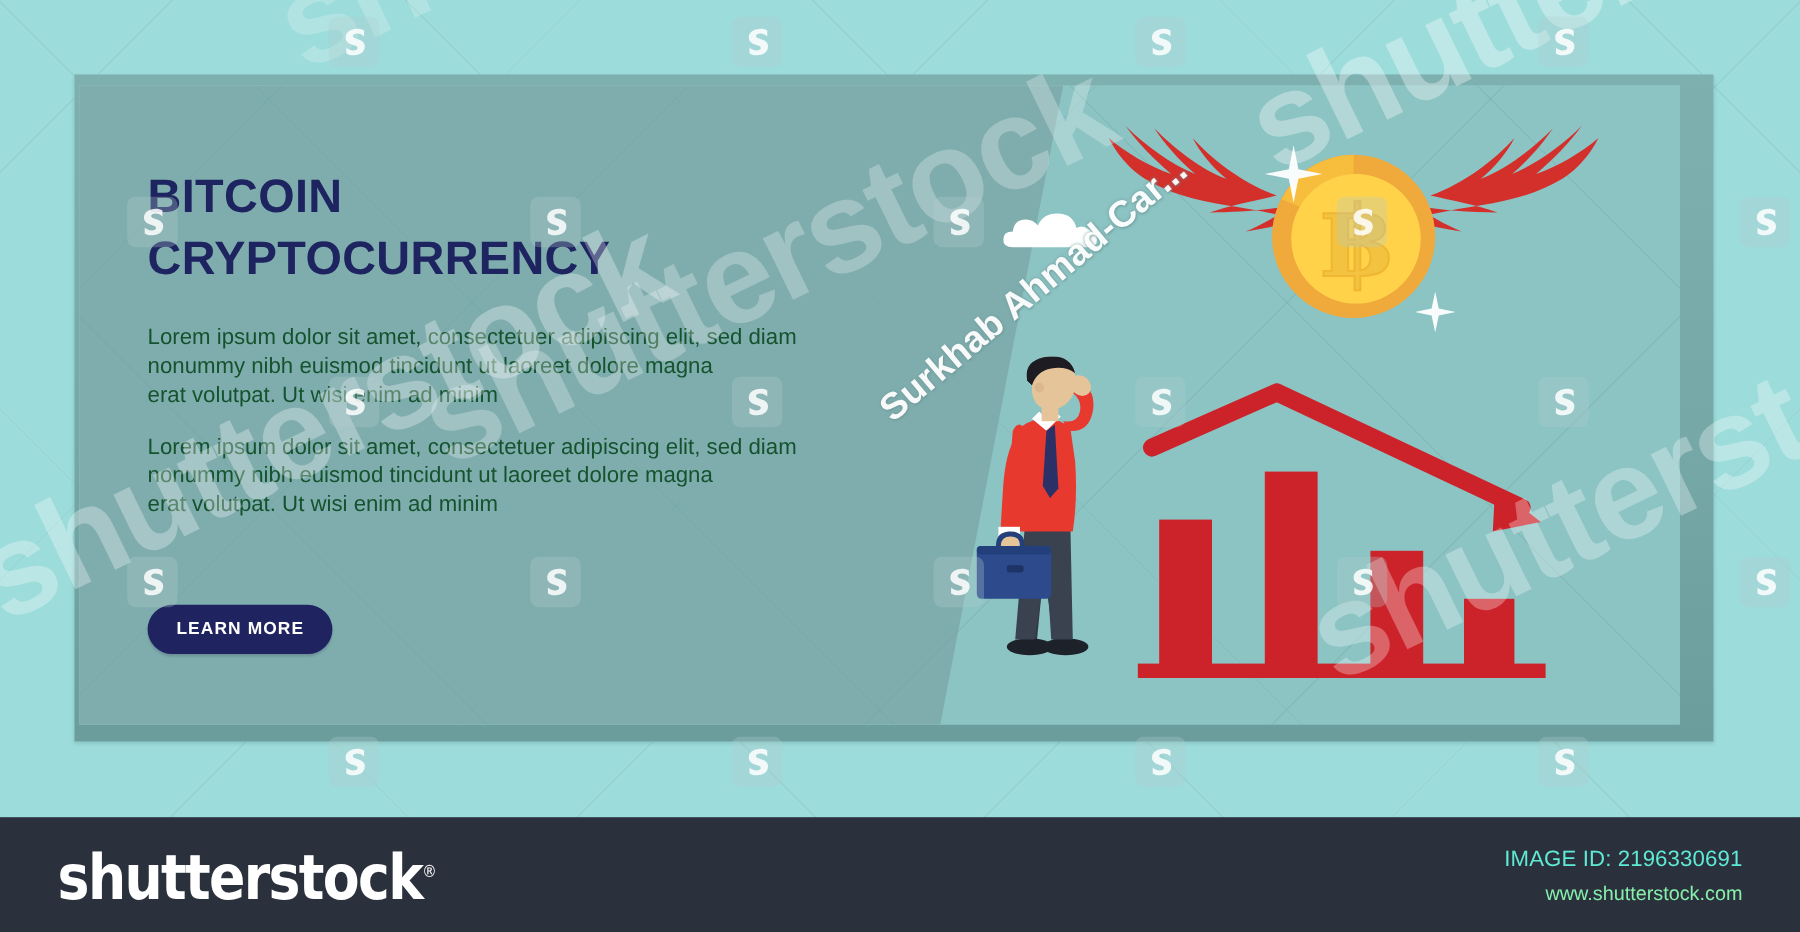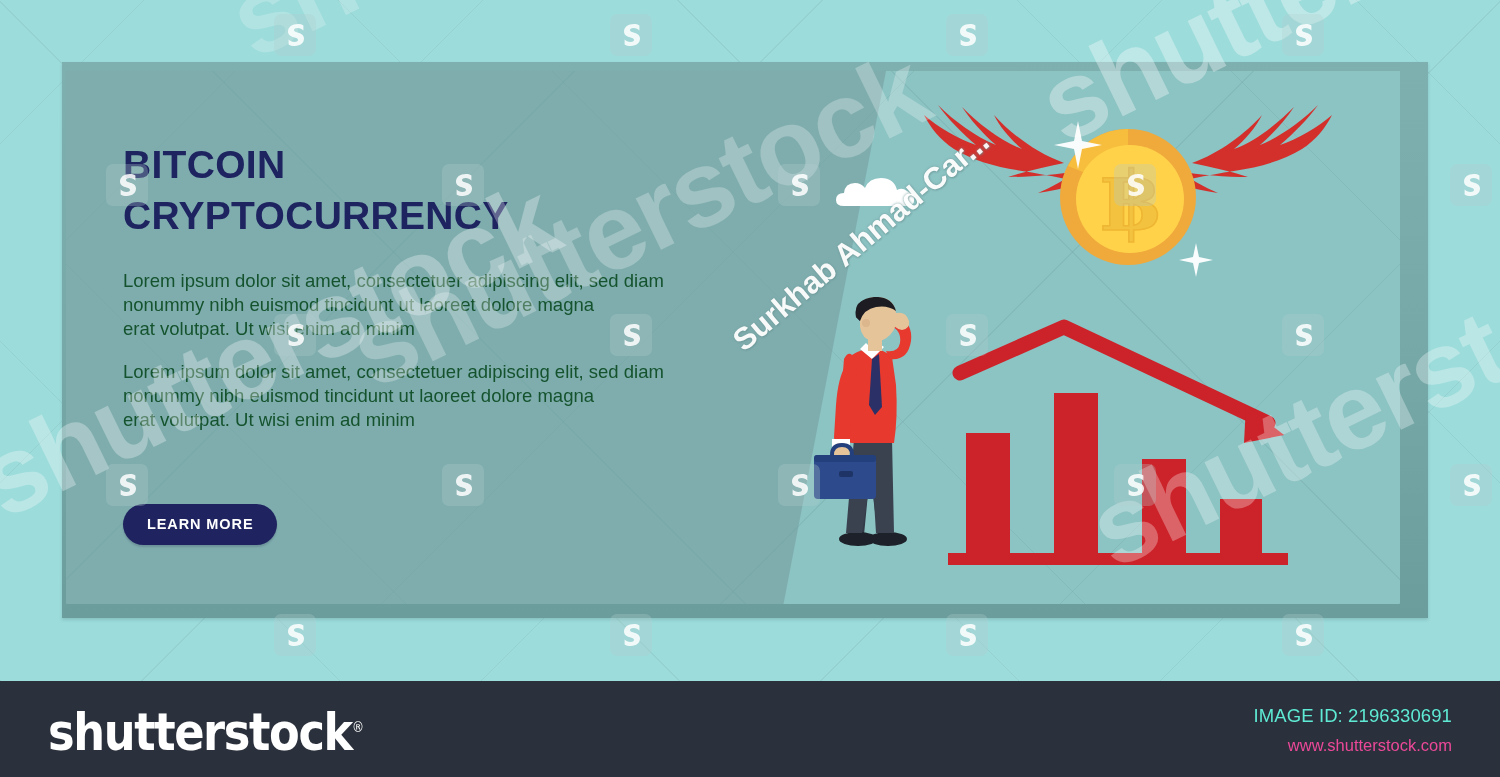--- a/index.html
+++ b/index.html
@@ -137,21 +137,21 @@
     letter-spacing:-1.6px; font-family:"DejaVu Sans", sans-serif;
     transform:scaleX(.86); transform-origin:left center;
   }
   #ss-logo sup{ font-size:14px; vertical-align:super; font-weight:normal; }
   #img-id{
     position:absolute; right:48px; top:24px;
     font-size:18.5px; color:#5eead4; letter-spacing:.1px;
   }
   #site{
     position:absolute; right:48px; top:55px;
-    font-size:16.5px; color:#ec4899;
+    font-size:16.5px; color:#86efac;
   }
 </style>
 </head>
 <body>
 
 <div id="canvas">
   <div class="diaglines"></div>
 
   <div id="frame">
     <div id="panel">

